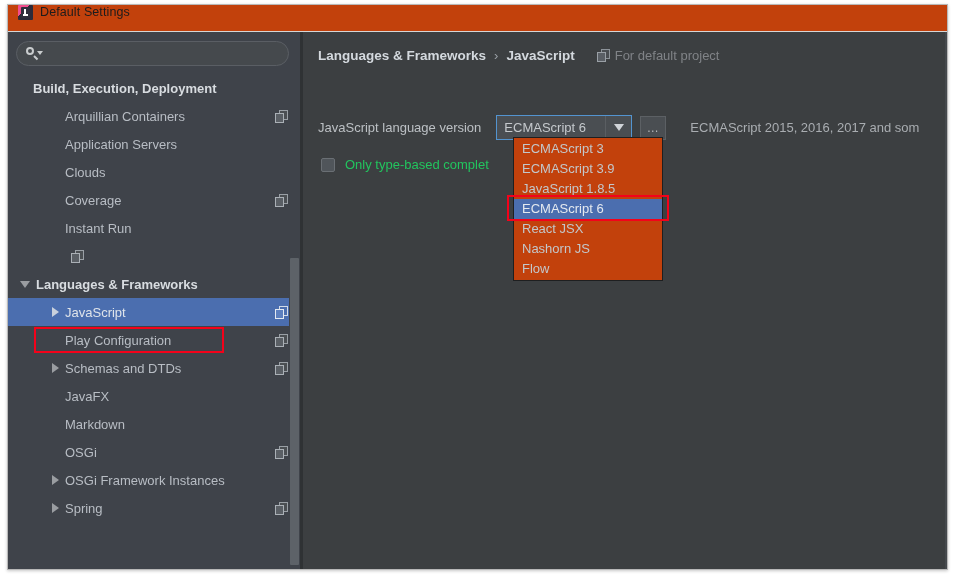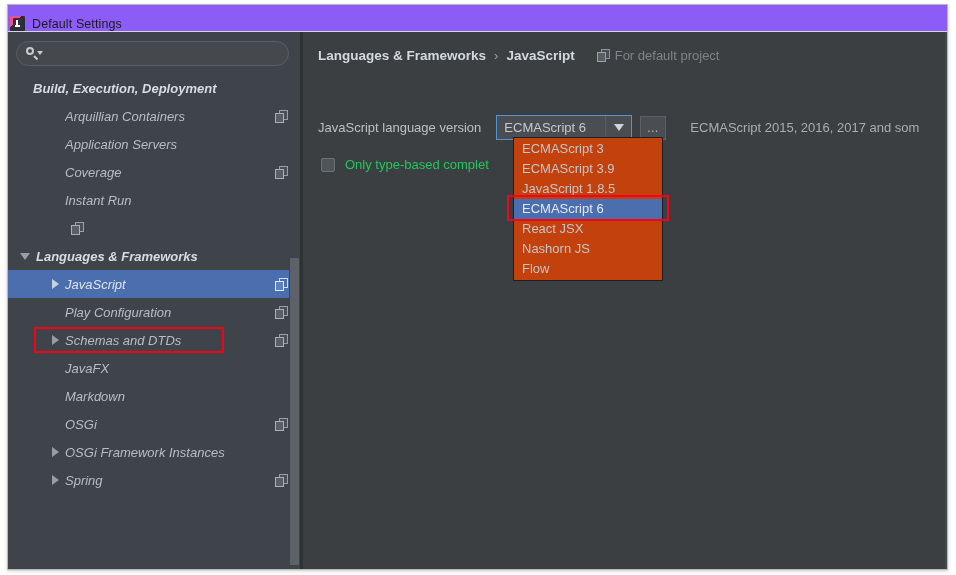--- a/index.html
+++ b/index.html
@@ -27,26 +27,26 @@
     border: 1px solid #b8b8b8;
     box-sizing: border-box;
     box-shadow: 0 1px 3px rgba(0,0,0,0.22);
     overflow: hidden;
   }
   .titlebar {
     position: absolute;
     left: 0; top: 0;
     width: 100%;
     height: 27px;
-    background: #8b5cf6;
+    background: #c2410c;
     border-bottom: 1px solid #d6d6d6;
     box-sizing: border-box;
     display: flex;
-    align-items: flex-end;
-    padding-left: 2px;
+    align-items: flex-start;
+    padding-left: 10px;
   }
   .app-icon {
     width: 15px;
     height: 15px;
     position: relative;
     flex: 0 0 auto;
     margin-right: 7px;
   }
   .app-icon .sq {
     position: absolute;
@@ -162,21 +162,20 @@
     height: 100%;
   }
 
   .tree {
     position: absolute;
     left: 0;
     top: 42px;
     right: 0;
     bottom: 0;
     overflow: hidden;
-    font-style: italic;
   }
   .tree-row {
     position: relative;
     height: 28px;
     display: flex;
     align-items: center;
     box-sizing: border-box;
     padding-right: 12px;
     white-space: nowrap;
   }
@@ -498,20 +497,25 @@
               <span class="arrow hidden"></span>
               <span class="tree-label">Arquillian Containers</span>
               <span class="copy-icon">
                 <span class="bk"></span>
                 <span class="fr"></span>
               </span>
             </div>
             <div class="tree-row ind1">
               <span class="arrow hidden"></span>
               <span class="tree-label">Application Servers</span>
+              <span class="copy-icon invisible"></span>
+            </div>
+            <div class="tree-row ind1">
+              <span class="arrow hidden"></span>
+              <span class="tree-label">Clouds</span>
               <span class="copy-icon invisible"></span>
             </div>
             <div class="tree-row ind1">
               <span class="arrow hidden"></span>
               <span class="tree-label">Coverage</span>
               <span class="copy-icon">
                 <span class="bk"></span>
                 <span class="fr"></span>
               </span>
             </div>

